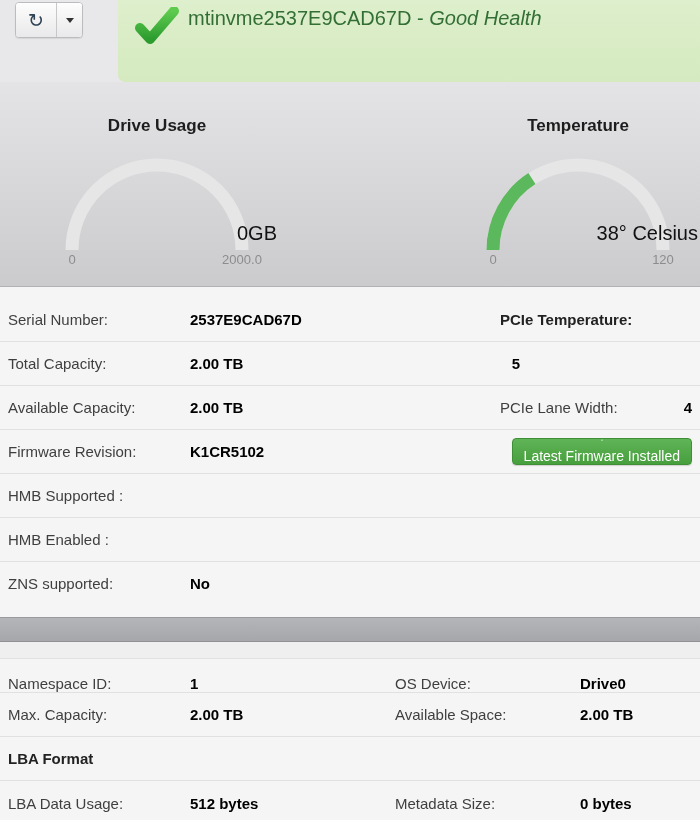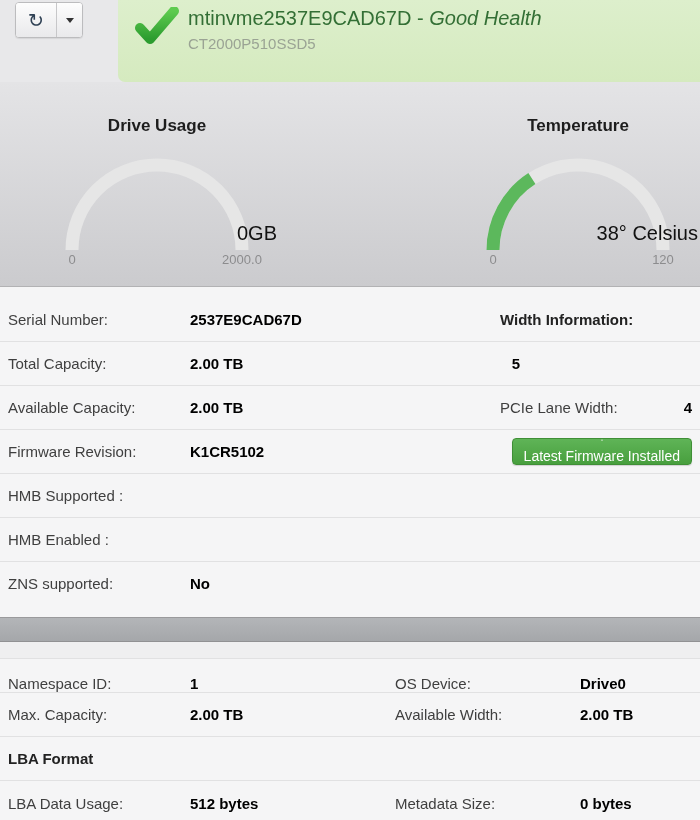--- a/index.html
+++ b/index.html
@@ -110,21 +110,20 @@
           <linearGradient id="ckg" x1="0" y1="0" x2="0" y2="1">
             <stop offset="0" stop-color="#5ecb4f"></stop>
             <stop offset="1" stop-color="#2c9c2f"></stop>
           </linearGradient>
         </defs>
         <path d="M6 21 L16 32 L40 4" fill="none" stroke="url(#ckg)" stroke-width="10" stroke-linecap="round" stroke-linejoin="round"></path>
       </svg>
     </div>
     <div class="banner-text">
       <div class="banner-title"><span>mtinvme2537E9CAD67D</span><span> - </span><span class="health">Good Health</span></div>
-      <div class="banner-model">CT2000P510SSD5</div>
     </div>
   </div>
 </div>
 
 <div class="gauge-section">
   <div class="gauge drive">
     <div class="gauge-title">Drive Usage</div>
     <svg width="240" height="118" viewBox="0 0 240 118">
       <path class="bg-arc" fill="none" stroke="#e6e6e6" stroke-width="13" d="M 35 110 A 85 85 0 0 1 205 110"></path>
       <path class="fg-arc" fill="none" stroke="#5cb85c" stroke-width="13" d="M 35 110 A 85 85 0 0 1 205 110" stroke-dasharray="0 269.0353755551324"></path>
@@ -143,21 +142,21 @@
     <div class="gauge-value">38° Celsius</div>
     <span class="tick min">0</span>
     <span class="tick max">120</span>
   </div>
 </div>
 
 <div class="table1">
   <div class="row">
     <span class="lbl">Serial Number:</span>
     <span class="val">2537E9CAD67D</span>
-    <span class="rlbl bold">Width Information:</span>
+    <span class="rlbl bold">PCIe Temperature:</span>
     <span class="rval"></span>
   </div>
   <div class="row">
     <span class="lbl">Total Capacity:</span>
     <span class="val">2.00 TB</span>
     <span class="rval">5</span>
   </div>
   <div class="row">
     <span class="lbl">Available Capacity:</span>
     <span class="val">2.00 TB</span>
@@ -199,21 +198,21 @@
 <div class="table2">
   <div class="row short">
     <span class="t2lbl">Namespace ID:</span>
     <span class="t2val">1</span>
     <span class="t2rlbl">OS Device:</span>
     <span class="t2rval">Drive0</span>
   </div>
   <div class="row">
     <span class="t2lbl">Max. Capacity:</span>
     <span class="t2val">2.00 TB</span>
-    <span class="t2rlbl">Available Width:</span>
+    <span class="t2rlbl">Available Space:</span>
     <span class="t2rval">2.00 TB</span>
   </div>
   <div class="row">
     <span class="section-subhead">LBA Format</span>
   </div>
   <div class="row no-line">
     <span class="t2lbl">LBA Data Usage:</span>
     <span class="t2val">512 bytes</span>
     <span class="t2rlbl">Metadata Size:</span>
     <span class="t2rval">0 bytes</span>

